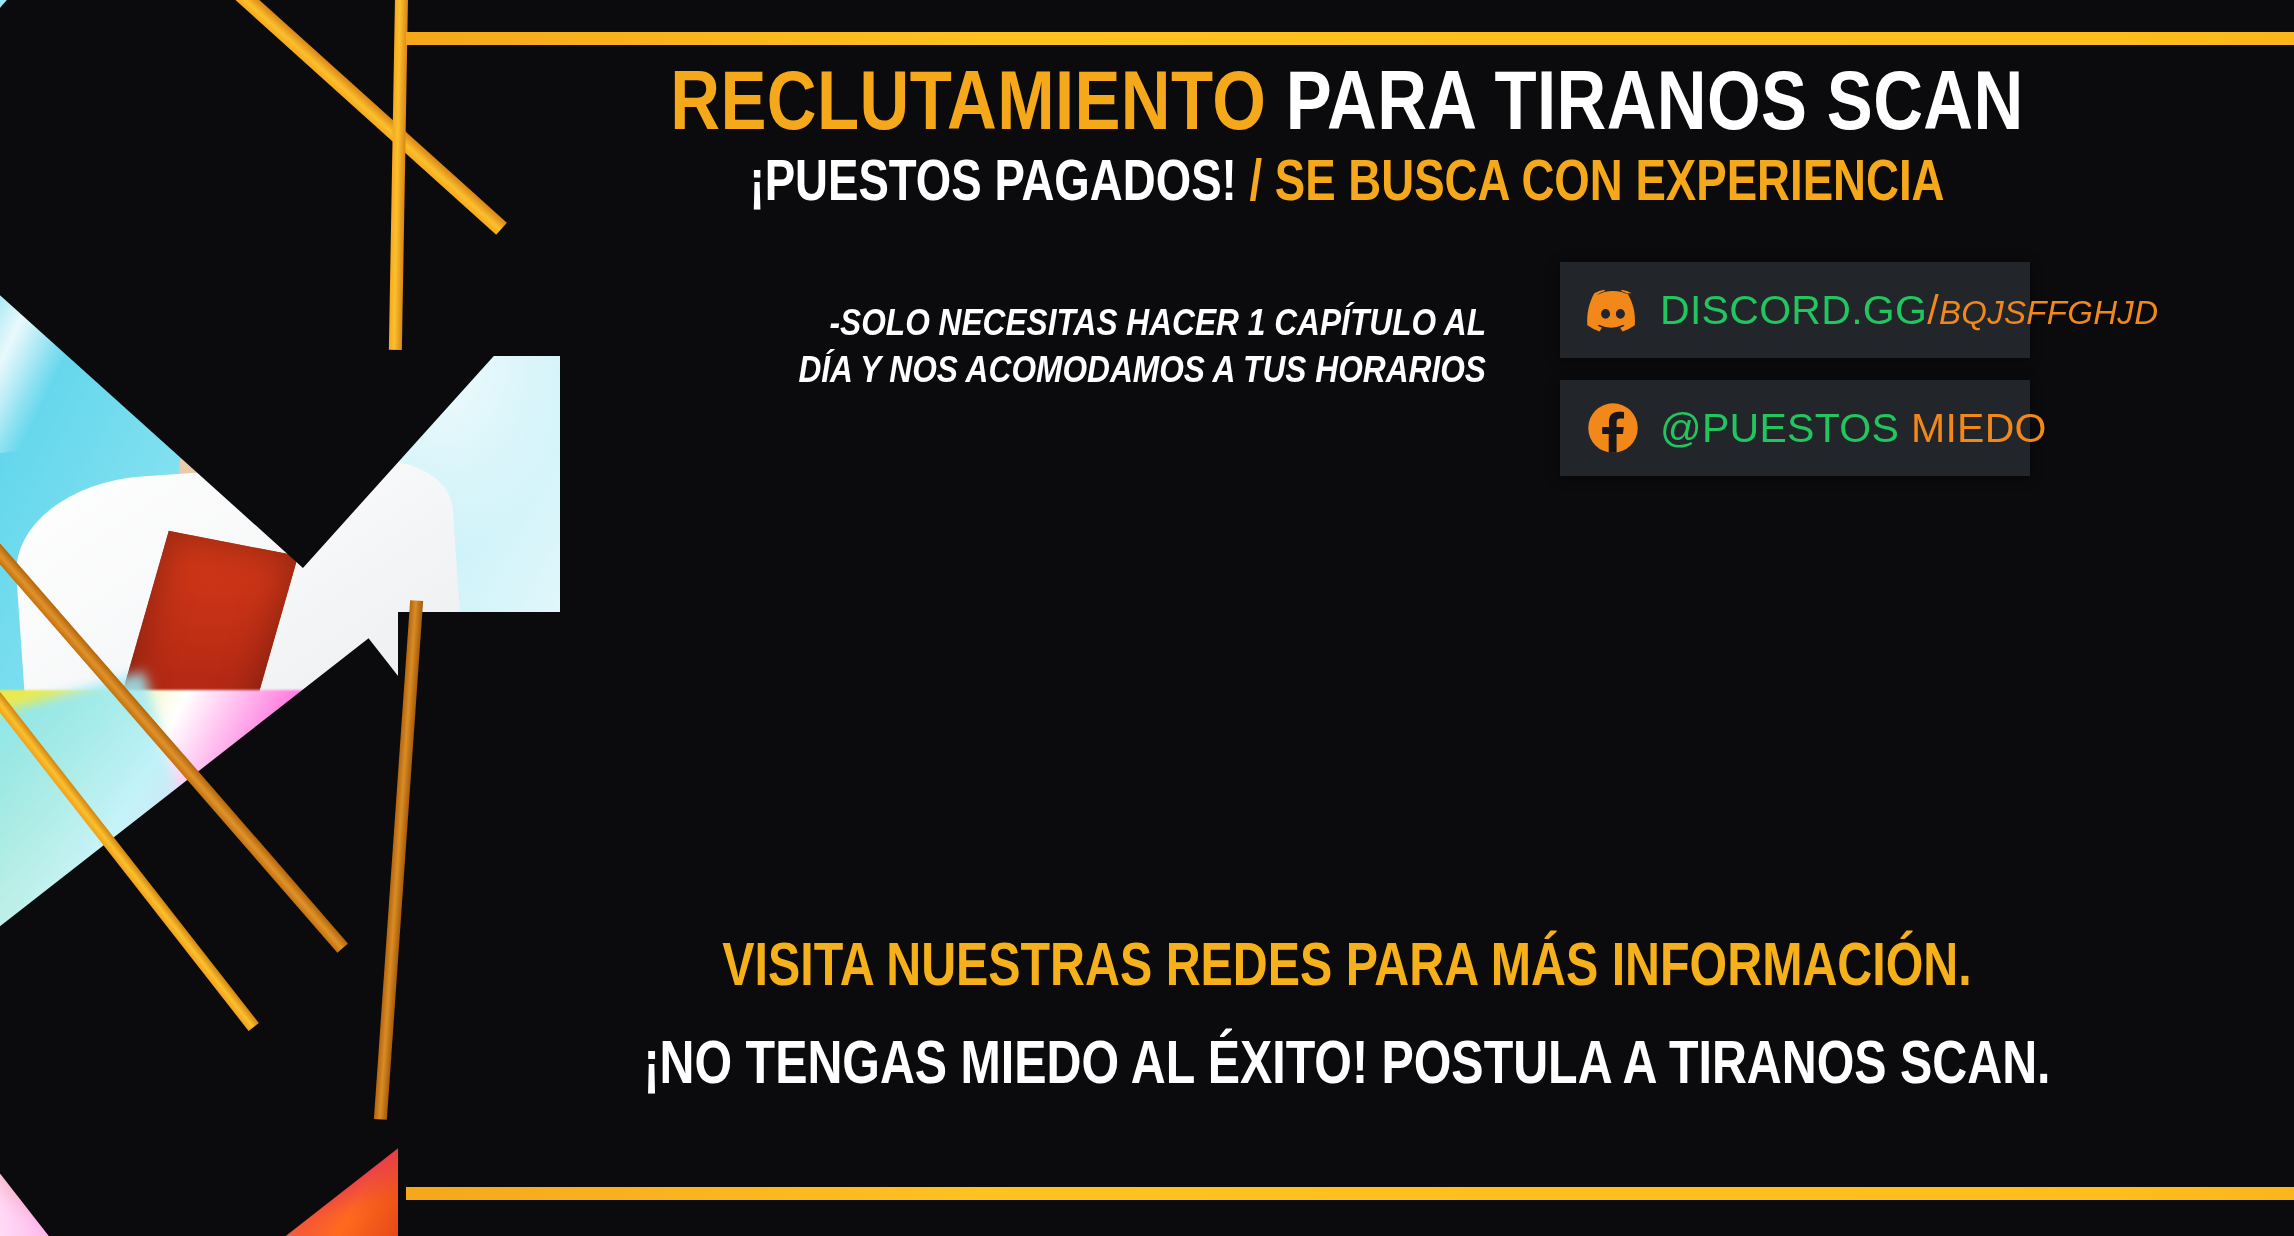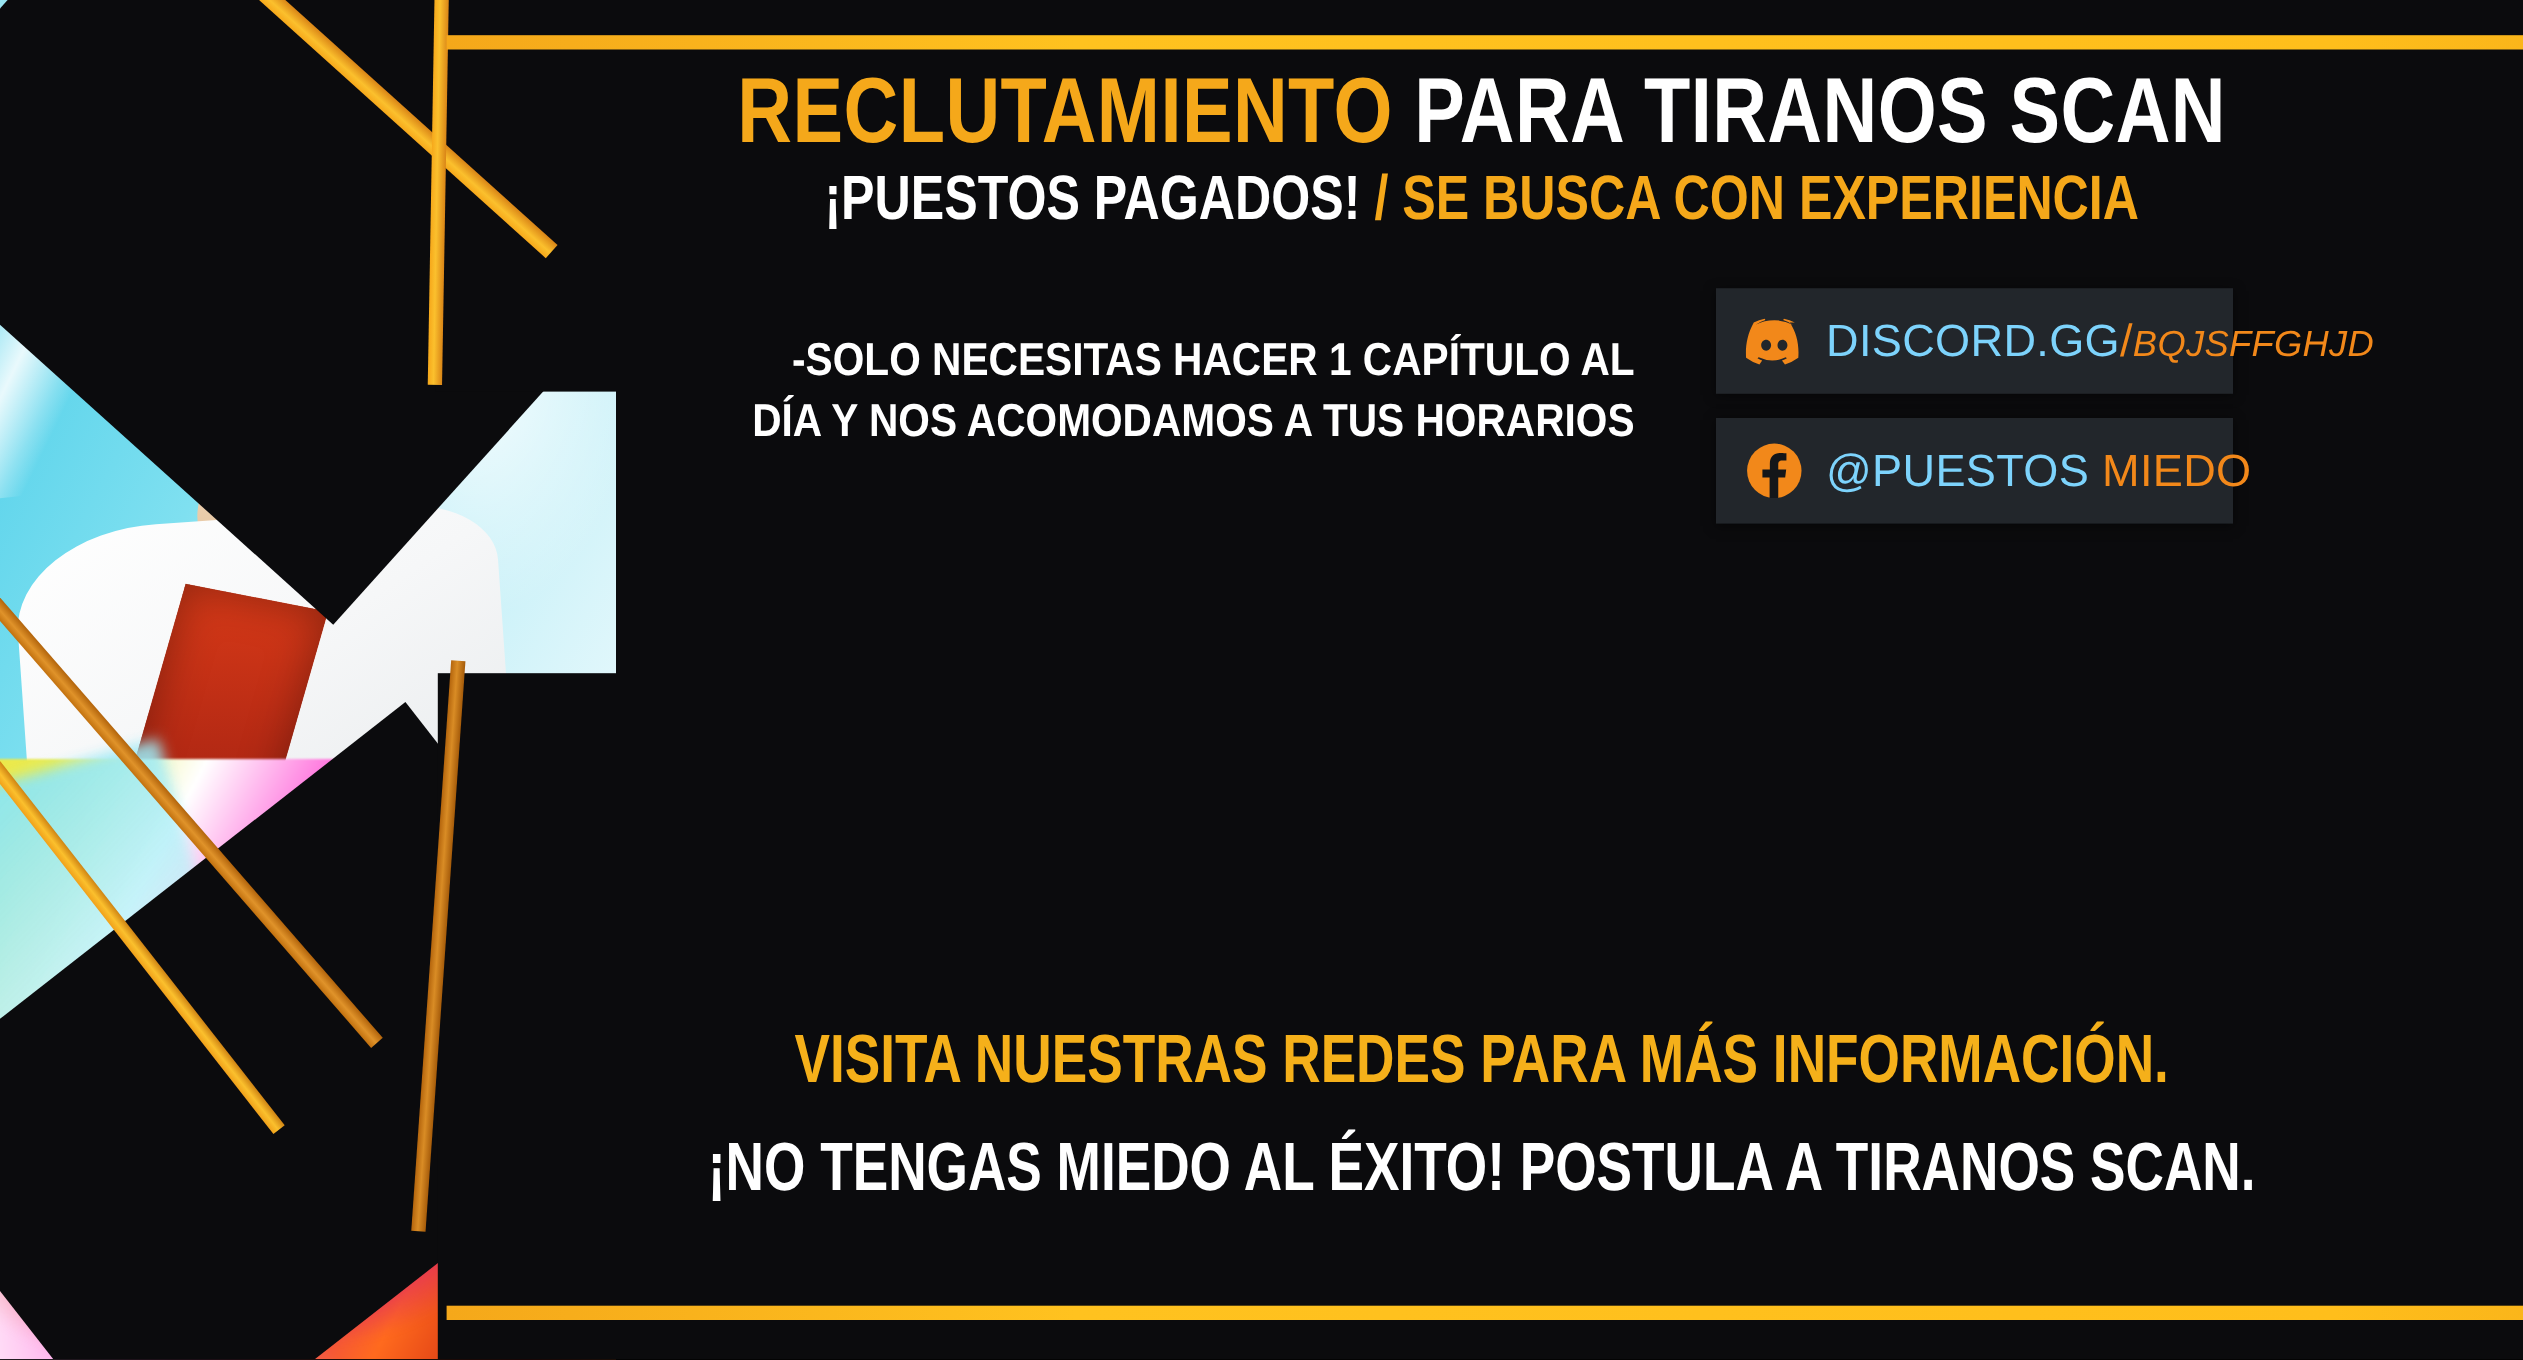--- a/index.html
+++ b/index.html
@@ -164,21 +164,21 @@
     transform:scaleX(.80);white-space:nowrap;
   }
   .subhead .sh-white{color:#fff;}
   .subhead .sh-orange{color:#f5a81a;}
 
   
   .bullets{
     position:absolute;left:80px;top:300px;width:1020px;
     color:#fff;font-weight:bold;
     font-family:"Liberation Sans Narrow","Liberation Sans", sans-serif;
-    font-size:42px;line-height:1.30;
+    font-size:36px;line-height:1.30;font-style:italic;
   }
   .bullets .b-block{margin-bottom:40px;}
   .b1{text-align:right;padding-right:14px;}
   .b2{text-align:left;padding-left:36px;}
   .b-line{display:block;transform:scaleX(.88);}
   .b1 .b-line{transform-origin:right center;}
   .b2 .b-line{transform-origin:left center;}
 
   
   .cards{position:absolute;left:1160px;top:262px;width:470px;}
@@ -188,21 +188,21 @@
     box-shadow:0 2px 10px rgba(0,0,0,.5);
   }
   .card .c-ico{
     width:54px;height:54px;flex:0 0 54px;margin-right:20px;
     display:flex;align-items:center;justify-content:center;
   }
   .card .c-txt{
     font-family:"Liberation Sans", sans-serif;
     font-size:41px;font-weight:normal;white-space:nowrap;letter-spacing:.3px;
   }
-  .c-txt .w{color:#7dd3fc;}
+  .c-txt .w{color:#22c55e;}
   .c-txt .o{color:#f2881a;}
   .c-txt .sm{font-size:33px;}
 
   
   .cta{
     position:absolute;left:0;right:0;text-align:center;font-weight:bold;
     font-family:"Liberation Sans Narrow","Liberation Sans", sans-serif;
     white-space:nowrap;
   }
   .cta1{top:928px;font-size:62px;color:#f5b01a;transform:scaleX(.78);}

